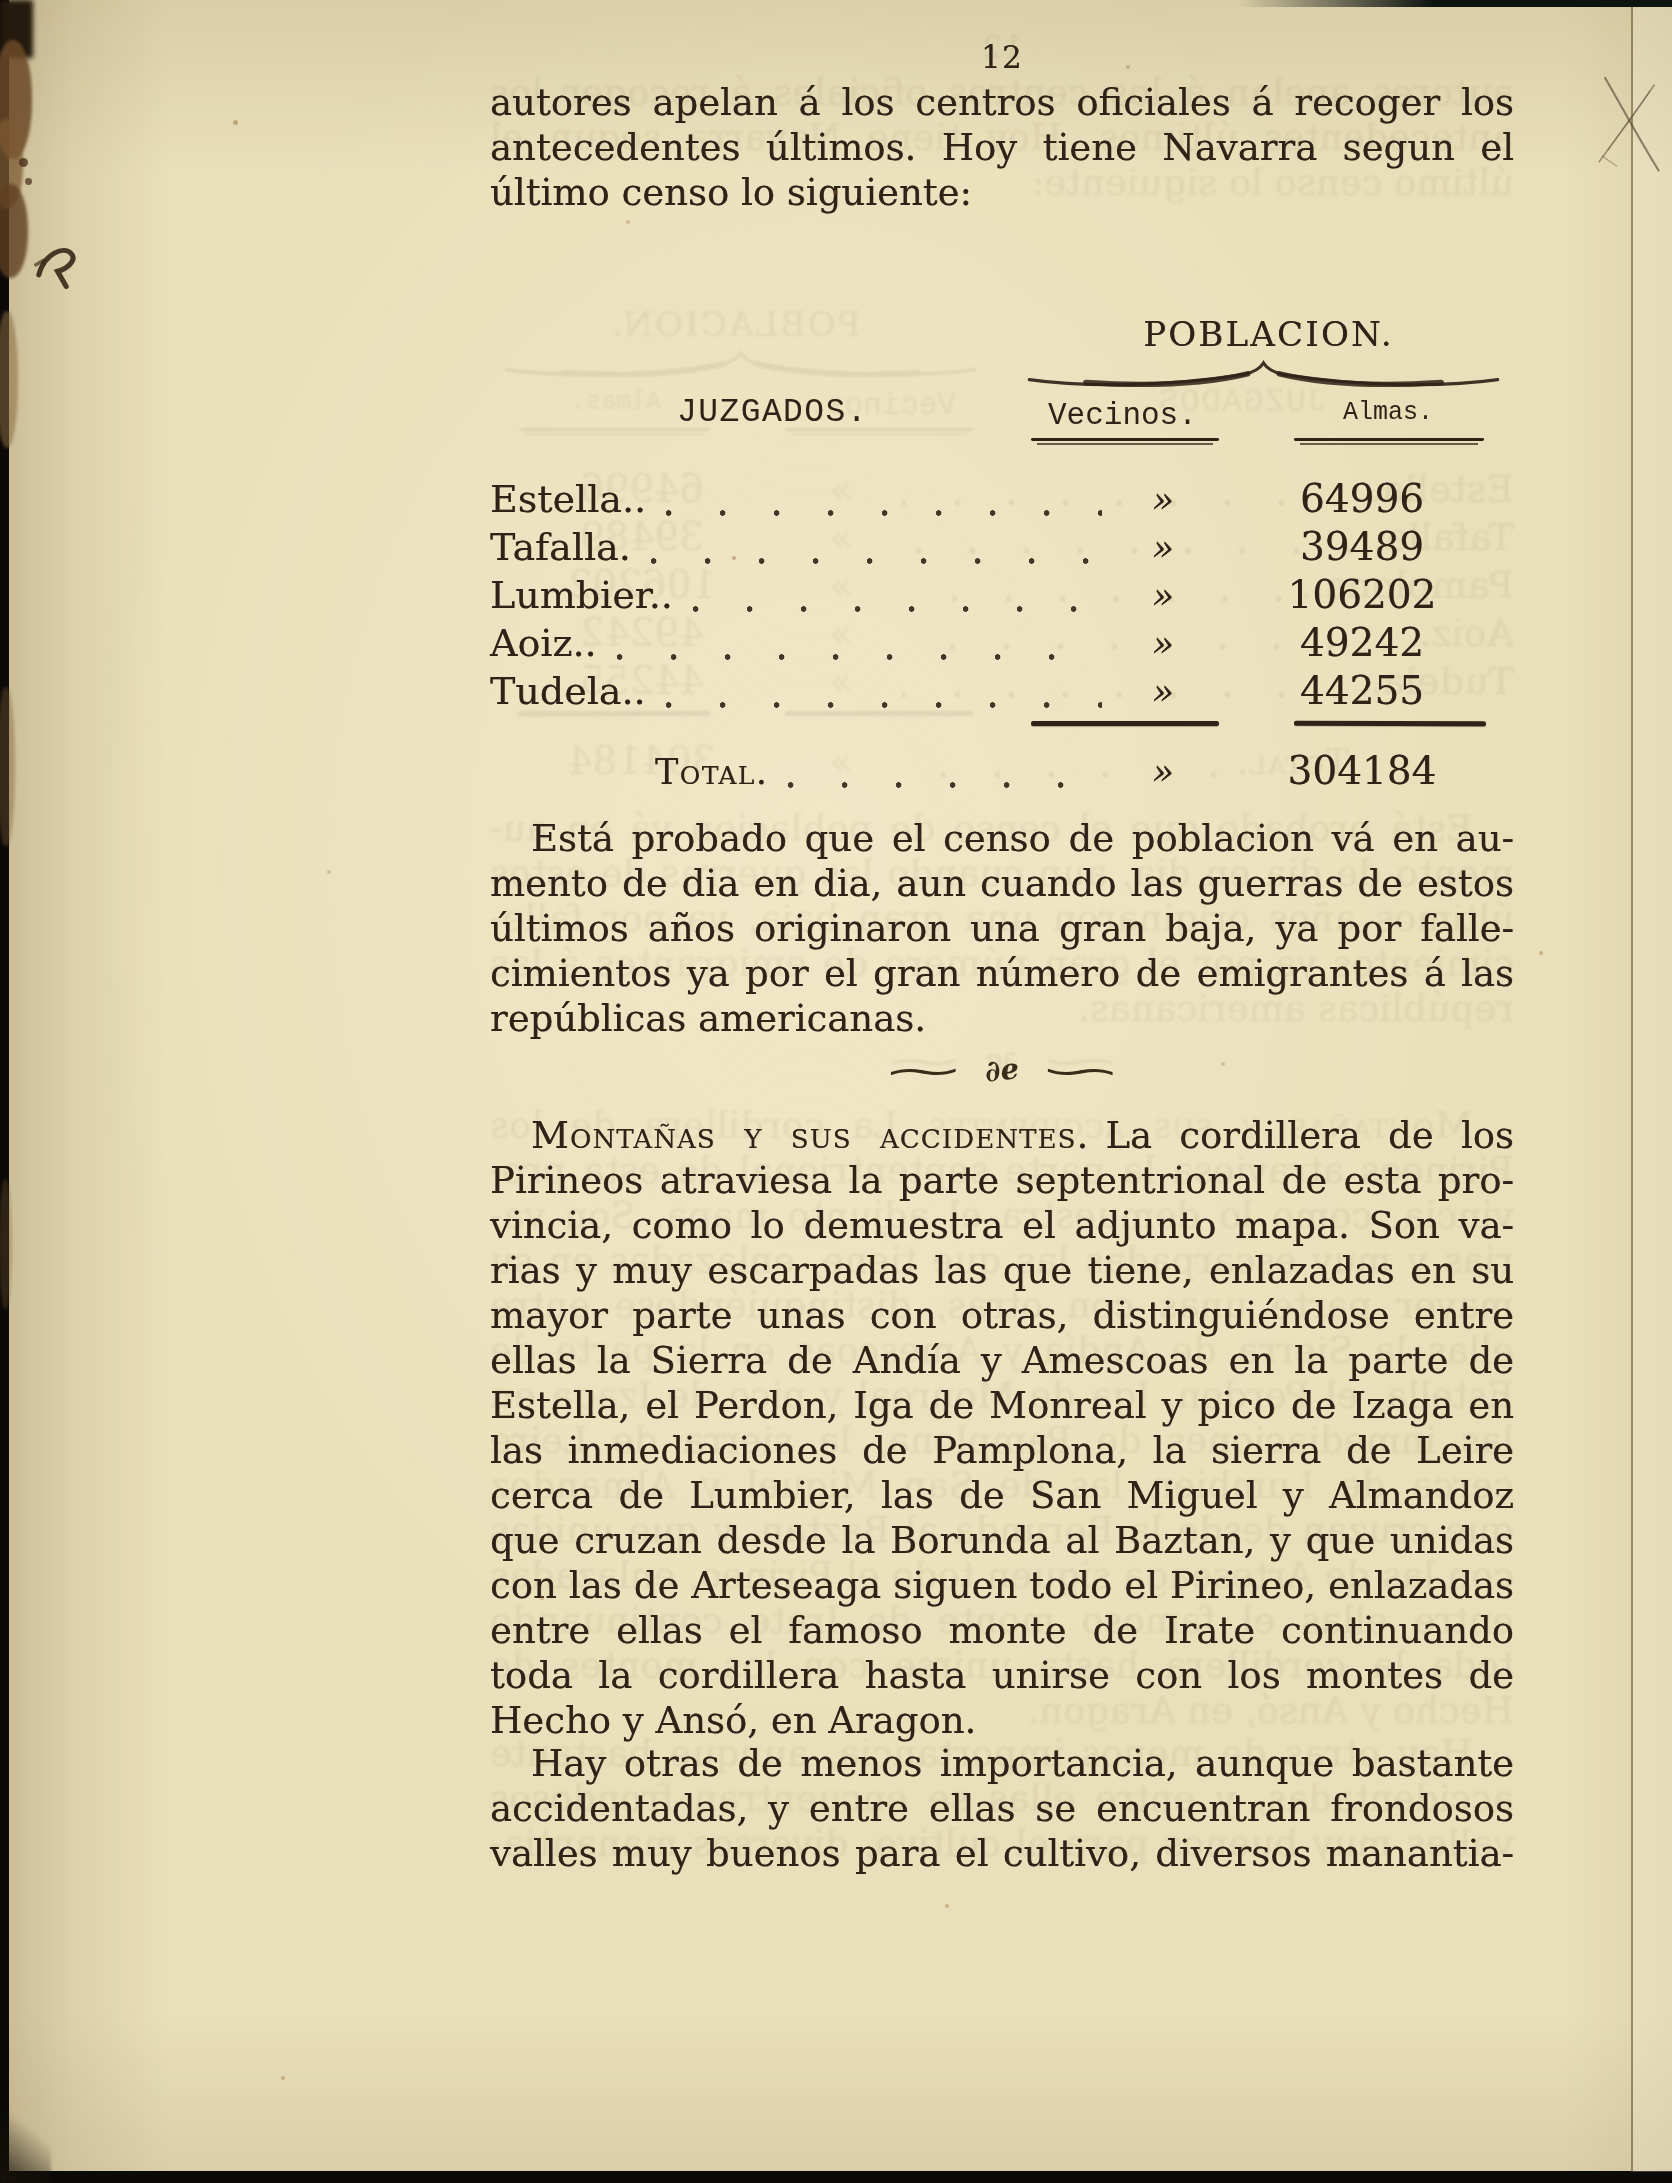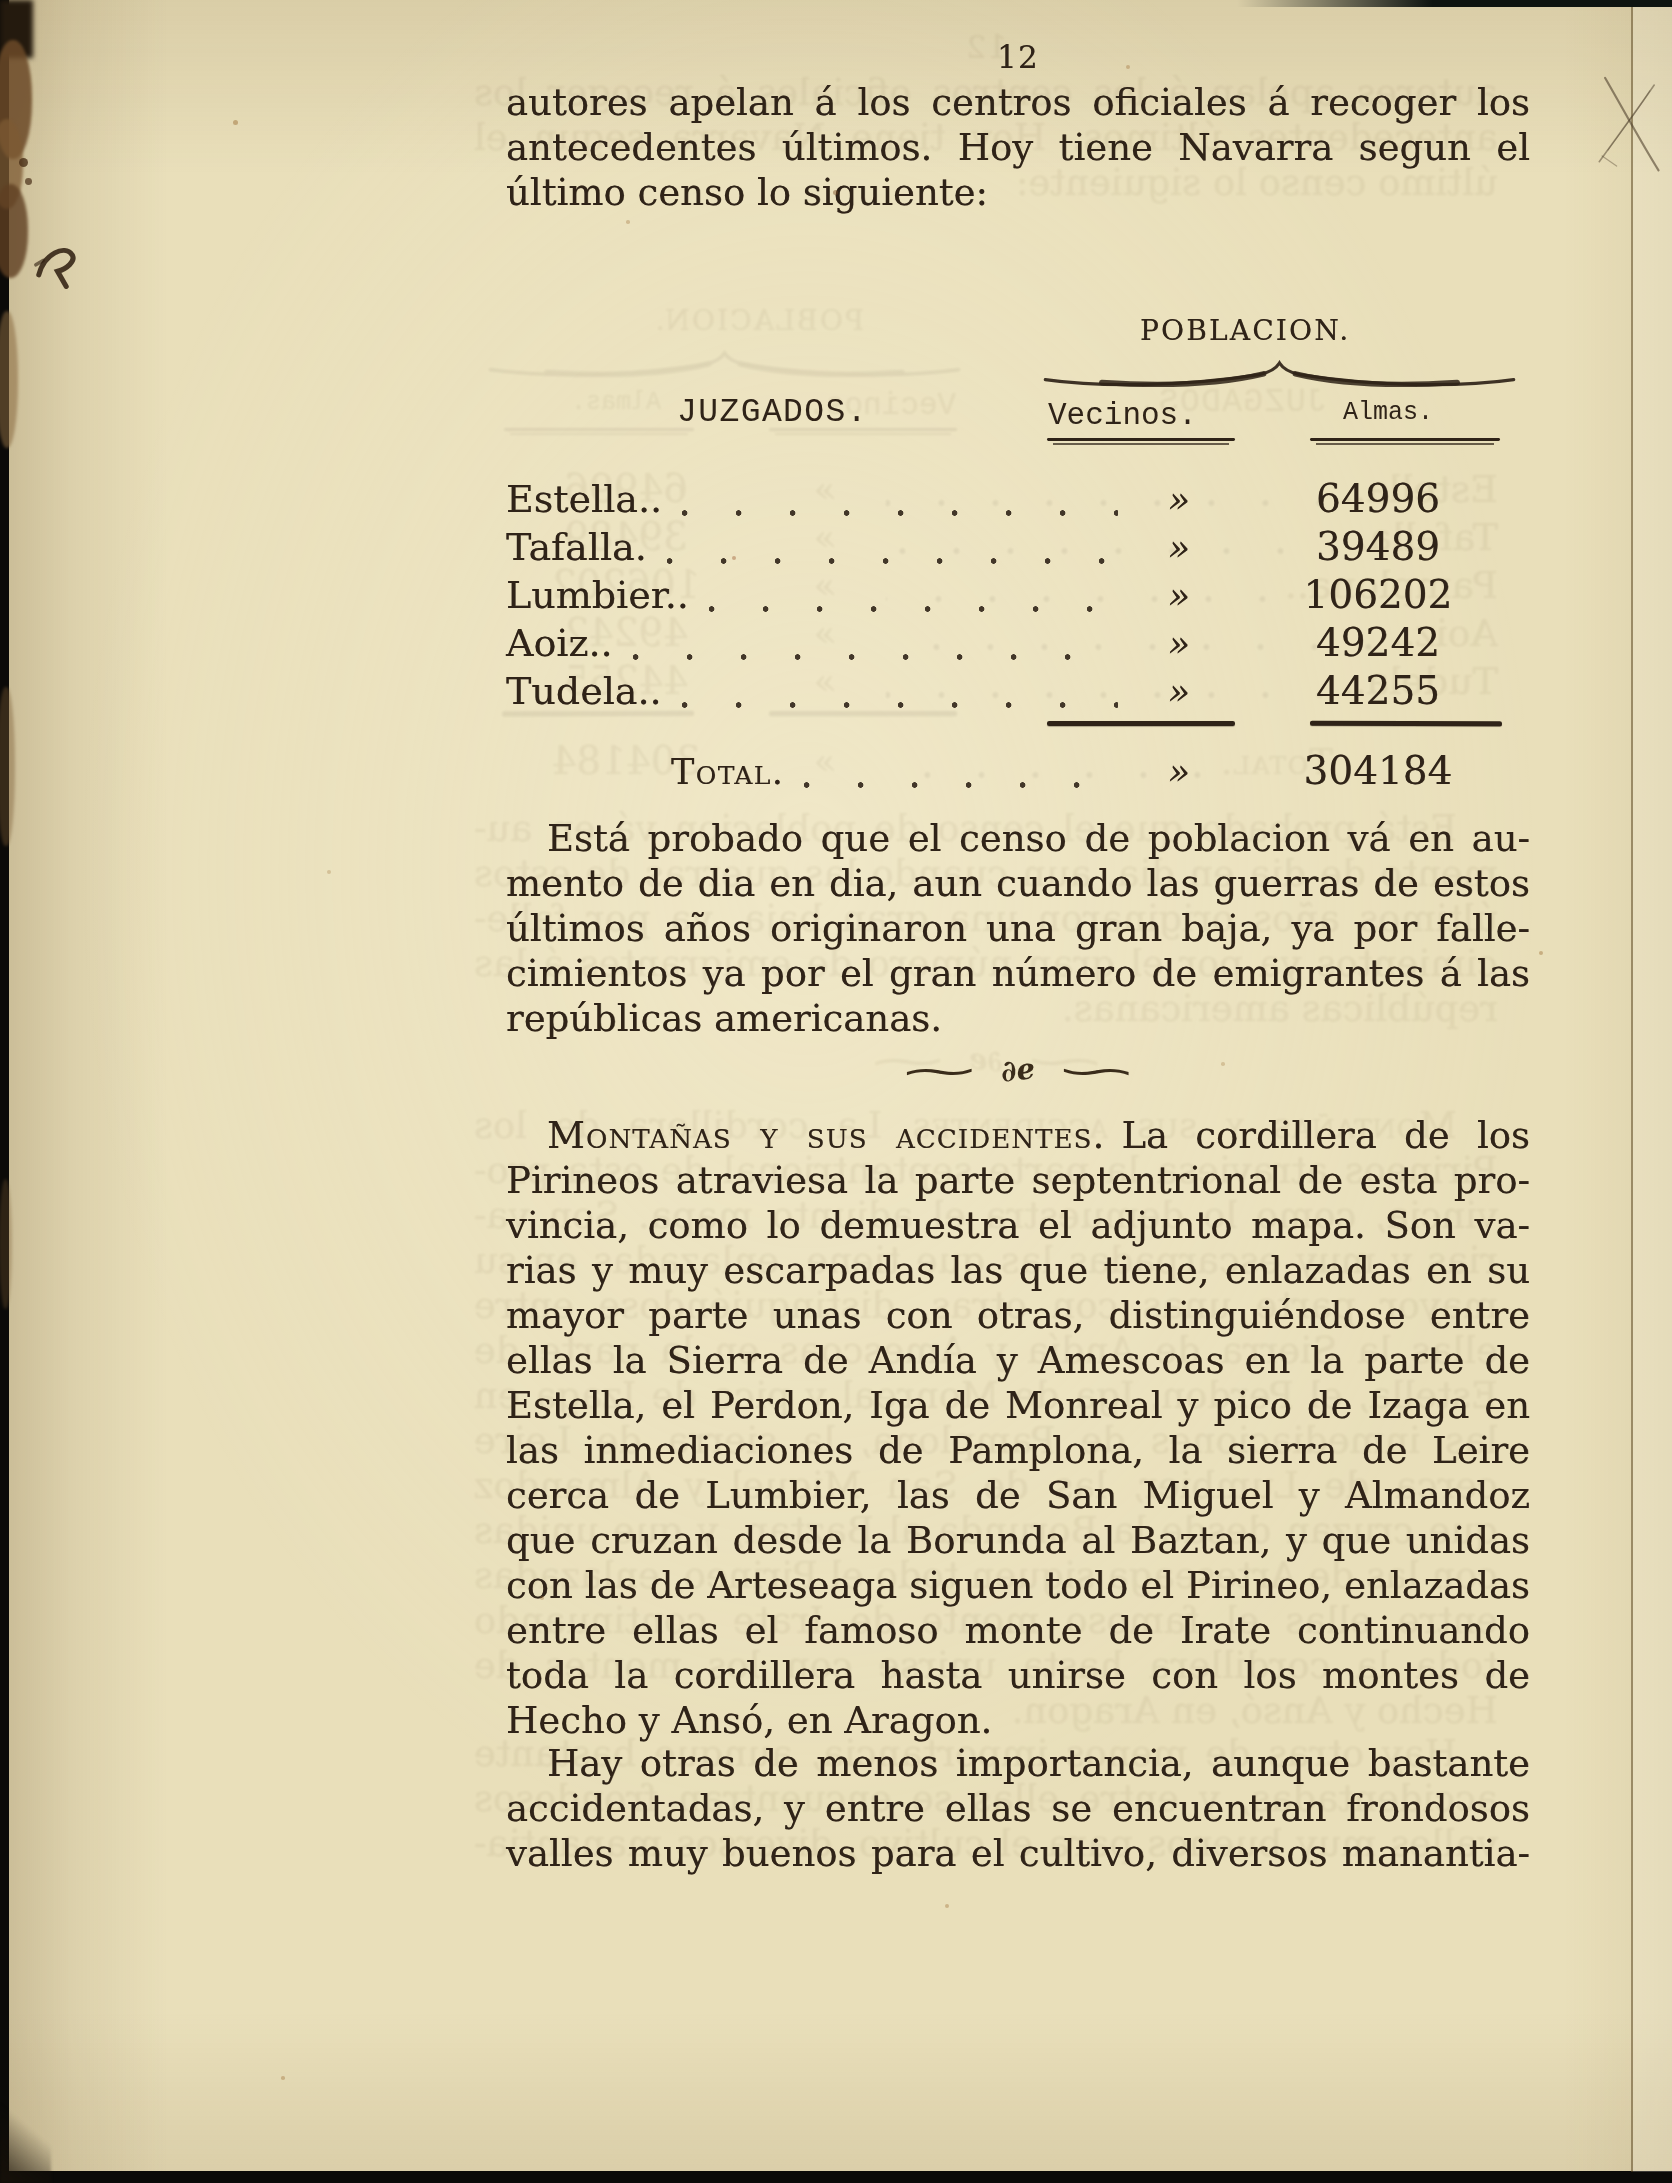--- a/index.html
+++ b/index.html
@@ -21,30 +21,30 @@
   #corner-tl{position:absolute;left:0;top:0;width:33px;height:58px;background:#241a0e;filter:blur(2.9px);z-index:4;}
   #bl-wedge{position:absolute;left:0;bottom:0;width:51px;height:137px;z-index:4;
     background:linear-gradient(220deg, rgba(0,0,0,0) 55%, rgba(25,18,9,.85));filter:blur(1.4px);}
   #tr-strip{position:absolute;left:1237px;top:0;width:435px;height:6.5px;z-index:4;
     background:linear-gradient(90deg, rgba(14,20,16,0), #0e1410 45%);}
   .speck{position:absolute;border-radius:50%;z-index:3;}
   
   .text-col{position:absolute;left:490px;top:0;width:1024px;z-index:2;}
   .ghost{z-index:1;transform:scaleX(-1);opacity:.075;filter:blur(1px);pointer-events:none;}
   .ghost *{color:#6b5832 !important;}
-  .block{position:absolute;left:0;width:1024px;margin-left:16px;}
+  .block{position:absolute;left:0;width:1024px;}
   .line{height:45px;line-height:45px;font-size:37px;text-align:justify;text-align-last:justify;
         text-shadow:0.3px 0.3px 0.4px rgba(47,35,24,.55);}
   .line.noj{text-align:left;text-align-last:left;}
   .line.ind{padding-left:41px;}
   .sc{font-variant:small-caps;letter-spacing:1.1px;margin-right:16px;}
   #pagenum{top:39px;text-align:center;font-size:31px;letter-spacing:1.4px;
            text-shadow:0.3px 0.3px 0.4px rgba(47,35,24,.55);}
   
-  #tbl-title{top:314px;left:634px;width:289px;font-size:28px;letter-spacing:2.2px;
+  #tbl-title{top:314px;left:634px;width:289px;text-align:center;font-size:34px;letter-spacing:2.2px;
              text-shadow:0.3px 0.3px 0.4px rgba(47,35,24,.6);}
   #brace{top:360px;left:535px;width:477px;height:32px;}
   #thead{top:394px;height:43px;position:absolute;width:1024px;font-family:Liberation Mono, monospace;}
   .hj{position:absolute;left:163px;width:239px;text-align:center;font-size:33px;letter-spacing:1.4px;}
   .hv{position:absolute;left:558px;width:156px;text-align:left;font-size:31px;padding-top:3.6px;}
   .ha{position:absolute;left:820px;width:156px;text-align:center;font-size:25px;padding-top:3.6px;}
   .hrule{position:absolute;height:6.5px;}
   .hrule::before{content:"";position:absolute;left:0;right:0;top:0;height:2.5px;background:#2f2318;border-radius:1.4px;}
   .hrule::after{content:"";position:absolute;left:5.8px;right:5.8px;bottom:0;height:1.2px;background:rgba(47,35,24,.7);}
   #rows{top:475px;}

